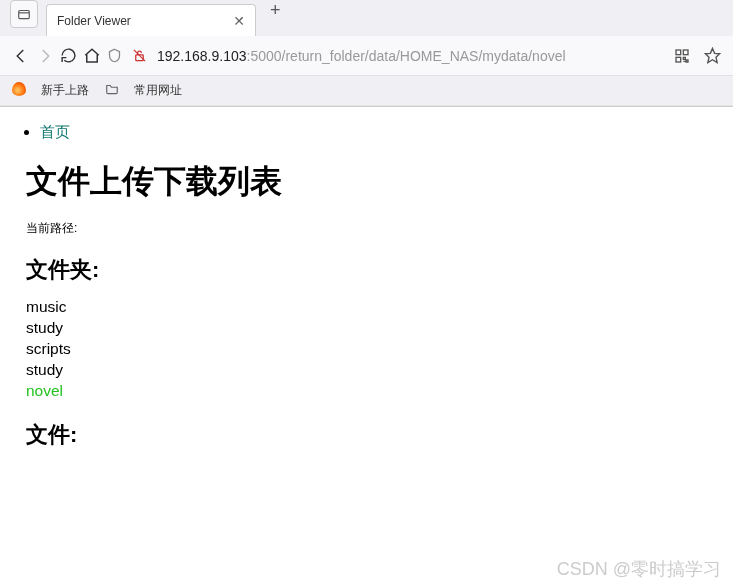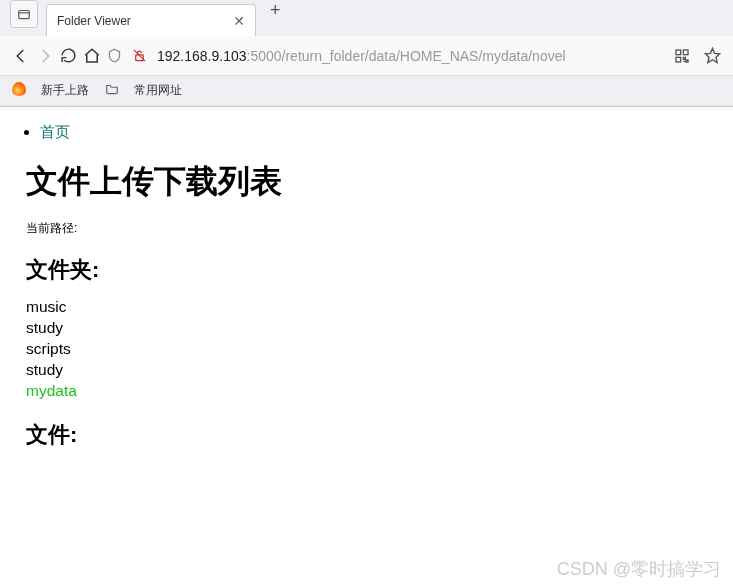--- a/index.html
+++ b/index.html
@@ -228,19 +228,19 @@
   <h1 class="title">文件上传下载列表</h1>
 
   <div class="path-line">当前路径:</div>
 
   <h2 class="section">文件夹:</h2>
   <div class="list" id="folder-list">
       <div class="item">music</div>
       <div class="item">study</div>
       <div class="item">scripts</div>
       <div class="item">study</div>
-      <div class="item active">mydata</div>
+      <div class="item active">novel</div>
     </div>
 
   <h2 class="section">文件:</h2>
 </div>
 
 <div class="watermark">CSDN @零时搞学习</div>
 
 </body></html>

